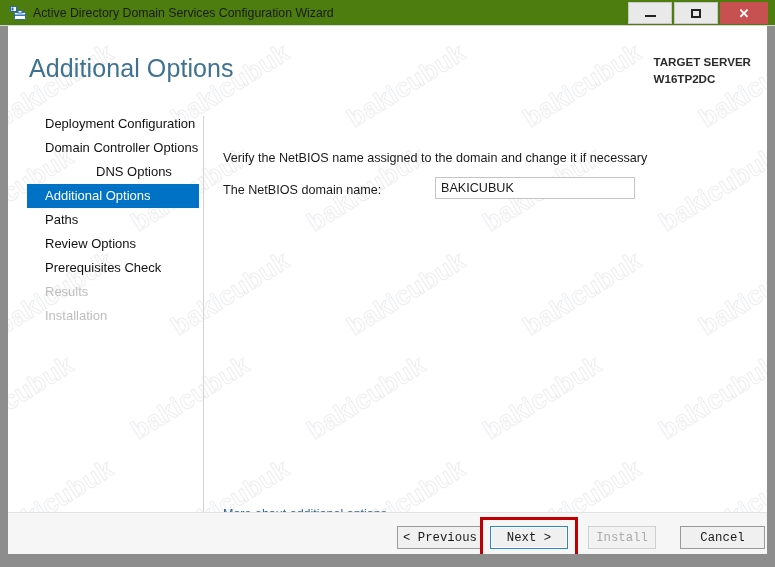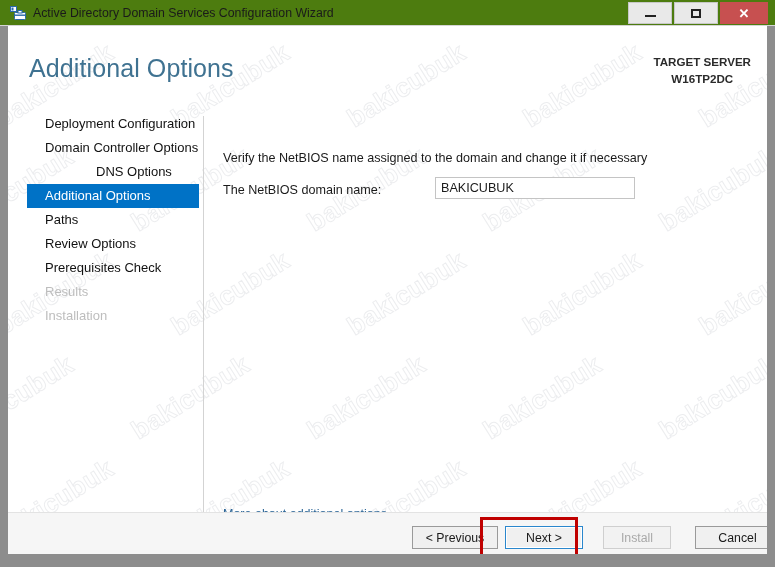--- a/index.html
+++ b/index.html
@@ -115,21 +115,21 @@
     font-size: 25px;
     color: #3f7291;
     font-weight: 400;
     letter-spacing: 0.1px;
     z-index: 10;
   }
   #target-server {
     position: absolute;
     right: 16px;
     top: 27px;
-    text-align: center;
+    text-align: left;
     z-index: 10;
   }
   #target-server div {
     font-size: 11.6px;
     color: #2b2b2b;
     line-height: 17px;
     font-weight: 600;
   }
 
   
@@ -241,29 +241,28 @@
     background: #f6f6f6;
     z-index: 10;
   }
   .wizbtn {
     position: absolute;
     top: 13px;
     height: 23px;
     background: #f0f0f0;
     border: 1px solid #9a9a9a;
     box-sizing: border-box;
-    font-family: Liberation Sans, sans-serif;
+    font-family: Liberation Mono, monospace;
     font-size: 12.3px;
     color: #1a1a1a;
     cursor: default;
     padding: 0;
     display: flex;
     align-items: center;
     justify-content: center;
-    margin-left: 15px;
   }
   #btn-previous { left: 389px; width: 86px; }
   #btn-next {
     left: 482px; width: 78px;
     border: 1px solid #2a87cd;
     box-shadow: inset 0 0 0 1px #ffffff;
     background: #f0f0f0;
   }
   #btn-install {
     left: 580px; width: 68px;

